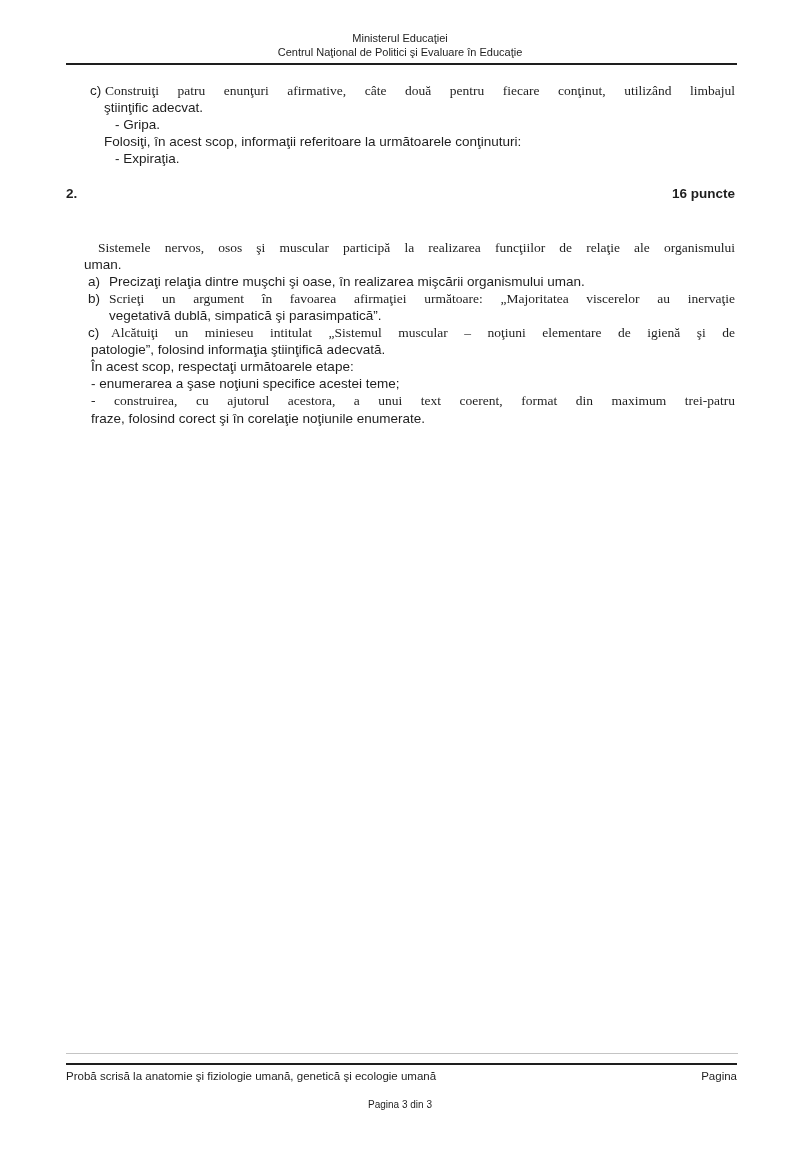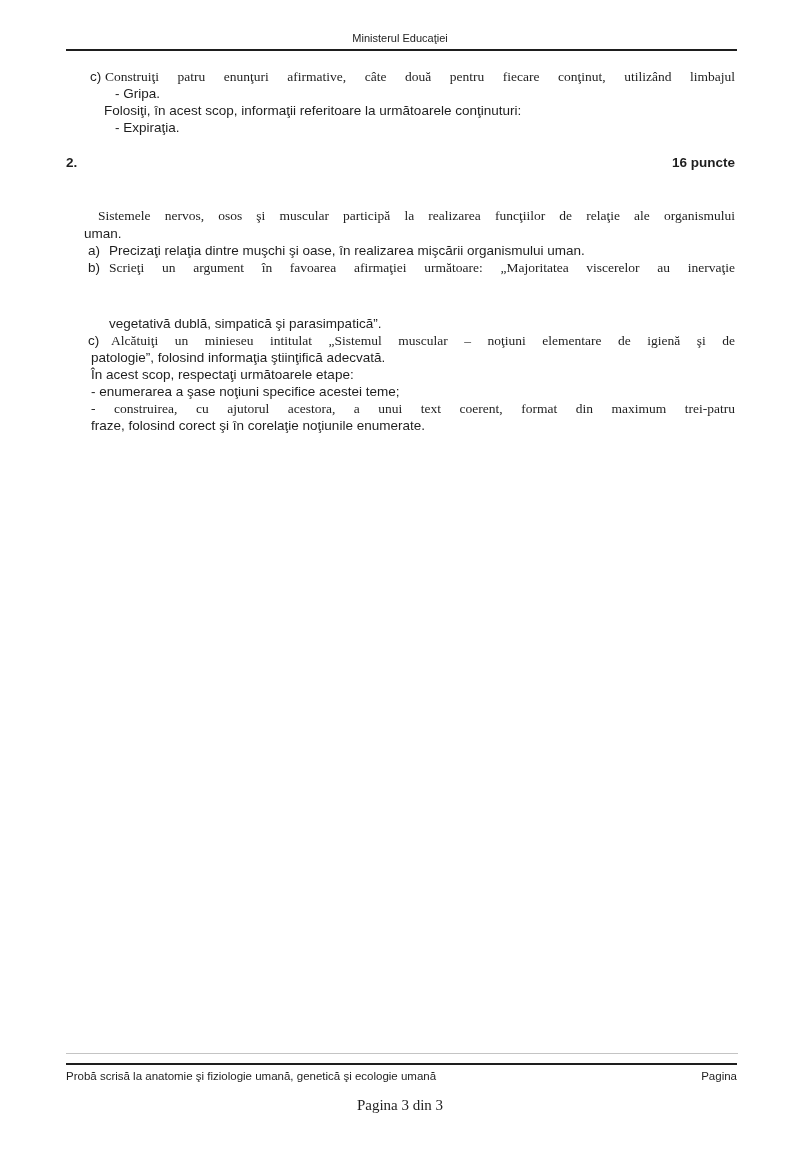--- a/index.html
+++ b/index.html
@@ -37,21 +37,21 @@
   .txt { flex:1 1 auto; }
   .w15 { width:15px; }
   .w21 { width:21px; }
   .w23 { width:23px; }
   .pl18 { padding-left:18px; }
   .pl22 { padding-left:22px; }
   .pl24 { padding-left:24px; }
   .pl25 { padding-left:25px; }
   .pl32 { padding-left:32px;margin-top:36px; }
   .pl38 { padding-left:38px; }
-  .pl43 { padding-left:43px;margin-top:39px; }
+  .pl43 { padding-left:43px; }
   .pl49 { padding-left:49px; }
   .just { text-align:justify; text-align-last:justify;font-family:Liberation Serif, serif; }
   .h2row {
     display:flex;
     justify-content:space-between;
     margin-top:18px;
     font-weight:bold;
   }
   
   .faint-line {
@@ -63,39 +63,41 @@
     border-top:2px solid #1e1e1e; height:0;
   }
   .footer-row {
     position:absolute; top:1069px; left:66px; right:63px;
     display:flex; justify-content:space-between;
     font-size:11.5px; line-height:14px;align-items:center;
   }
   .page-num {
     position:absolute; top:1098px; left:0; right:0;
     text-align:center;
-    font-size:15px; line-height:14px;font-family:Liberation Serif, serif;
+    font-size:10px; line-height:14px;
   }
 </style>
 </head>
 <body>
 
 <div class="page">
 
   <div class="header">
     <div>Ministerul Educaţiei</div>
+    <div>Centrul Naţional de Politici şi Evaluare în Educaţie</div>
   </div>
   <div class="top-rule"></div>
 
   <div class="content">
 
     <div class="ln item pl24">
       <span class="lbl w15">c)</span>
       <span class="txt just">Construiţi patru enunţuri afirmative, câte două pentru fiecare conţinut, utilizând limbajul</span>
     </div>
+    <div class="ln pl38">ştiinţific adecvat.</div>
     <div class="ln pl49">- Gripa.</div>
     <div class="ln pl38">Folosiţi, în acest scop, informaţii referitoare la următoarele conţinuturi:</div>
     <div class="ln pl49">- Expiraţia.</div>
 
     <div class="ln h2row">
       <span>2.</span>
       <span>16 puncte</span>
     </div>
 
     <div class="ln pl32 just">Sistemele nervos, osos şi muscular participă la realizarea funcţiilor de relaţie ale organismului</div>

